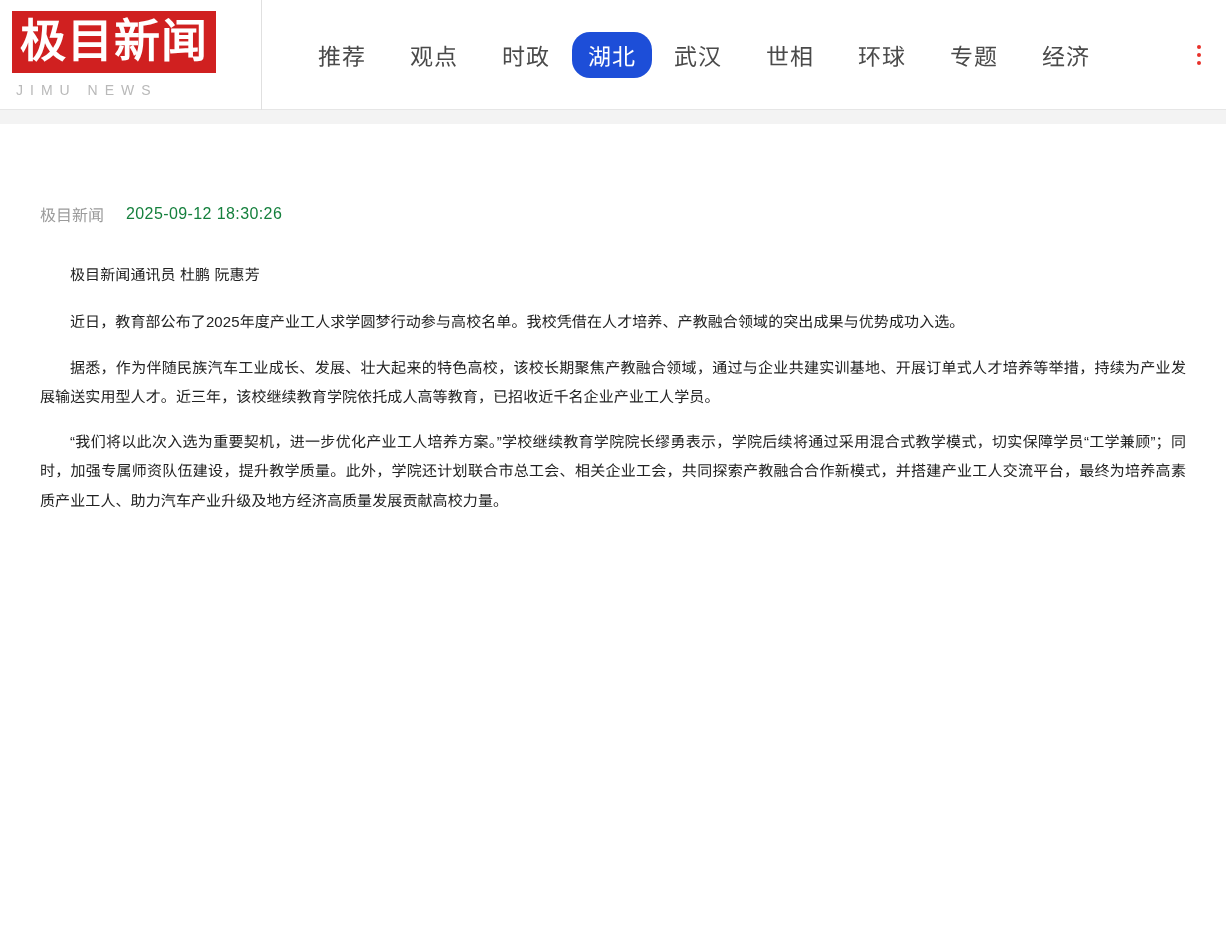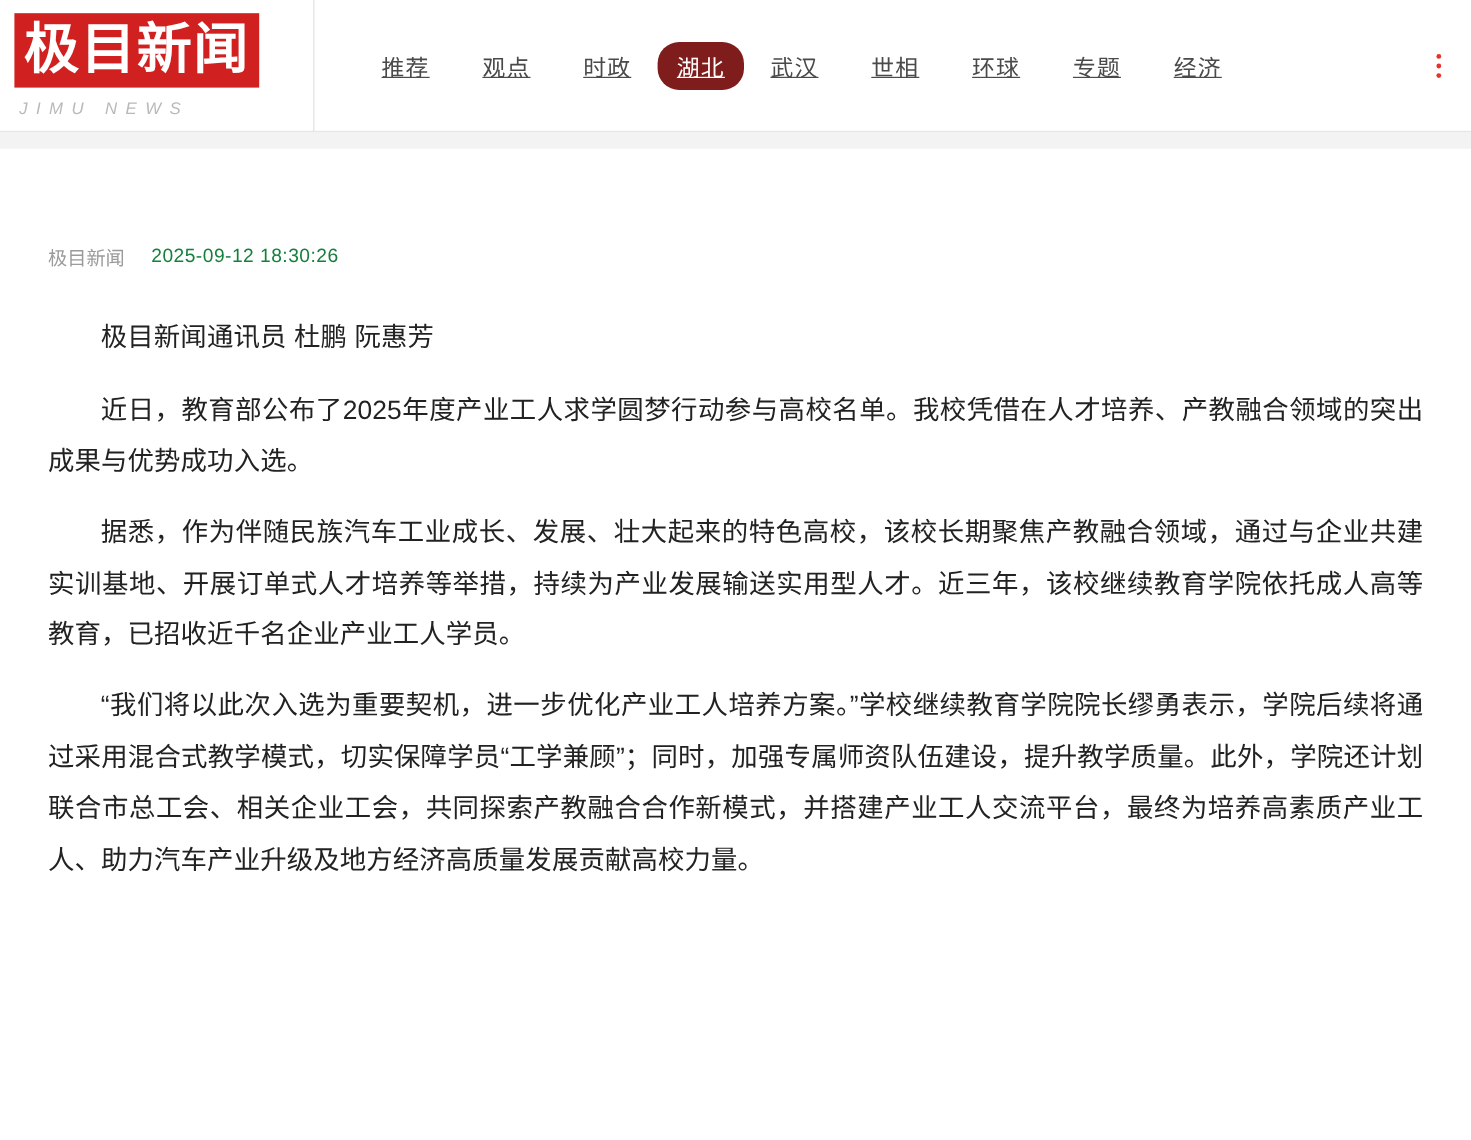--- a/index.html
+++ b/index.html
@@ -46,41 +46,39 @@
     letter-spacing: 1px;
     white-space: nowrap;
   }
   .logo-sub {
     margin-top: 9px;
     color: #b9b9b9;
     font-size: 14px;
     letter-spacing: 7px;
     padding-left: 4px;
     white-space: nowrap;
-    font-style: italic;
   }
   .nav {
     flex: 1;
     display: flex;
     align-items: center;
     gap: 0px;
     padding-left: 34px;
     height: 110px;
   }
   .nav-item {
-    font-size: 19px;
+    font-size: 23px;
     color: #4a4a4a;
     padding: 6px 22px;
     cursor: pointer;
     white-space: nowrap;
     letter-spacing: 1px;
-    text-decoration: underline;
   }
   .nav-item.active {
-    background: #7f1d1d;
+    background: #1d4ed8;
     color: #ffffff;
     border-radius: 18px;
     padding: 6px 16px;
   }
   .nav-more {
     width: 42px;
     display: flex;
     flex-direction: column;
     align-items: center;
     justify-content: center;
@@ -124,21 +122,21 @@
     color: #9b9b9b;
     font-size: 16px;
   }
   .meta-source { color: #9b9b9b; }
   .meta-time { color: #15803d; letter-spacing: 0.4px; }
 
   .body-text {
     margin-top: 34px;
   }
   .body-text p {
-    font-size: 22px;
+    font-size: 15px;
     line-height: 1.95;
     color: #222222;
     margin: 0 0 16px 0;
     text-indent: 2em;
     text-align: justify;
     letter-spacing: 0.1px;
   }
   .body-text p.lead {
     margin-bottom: 18px;
   }

